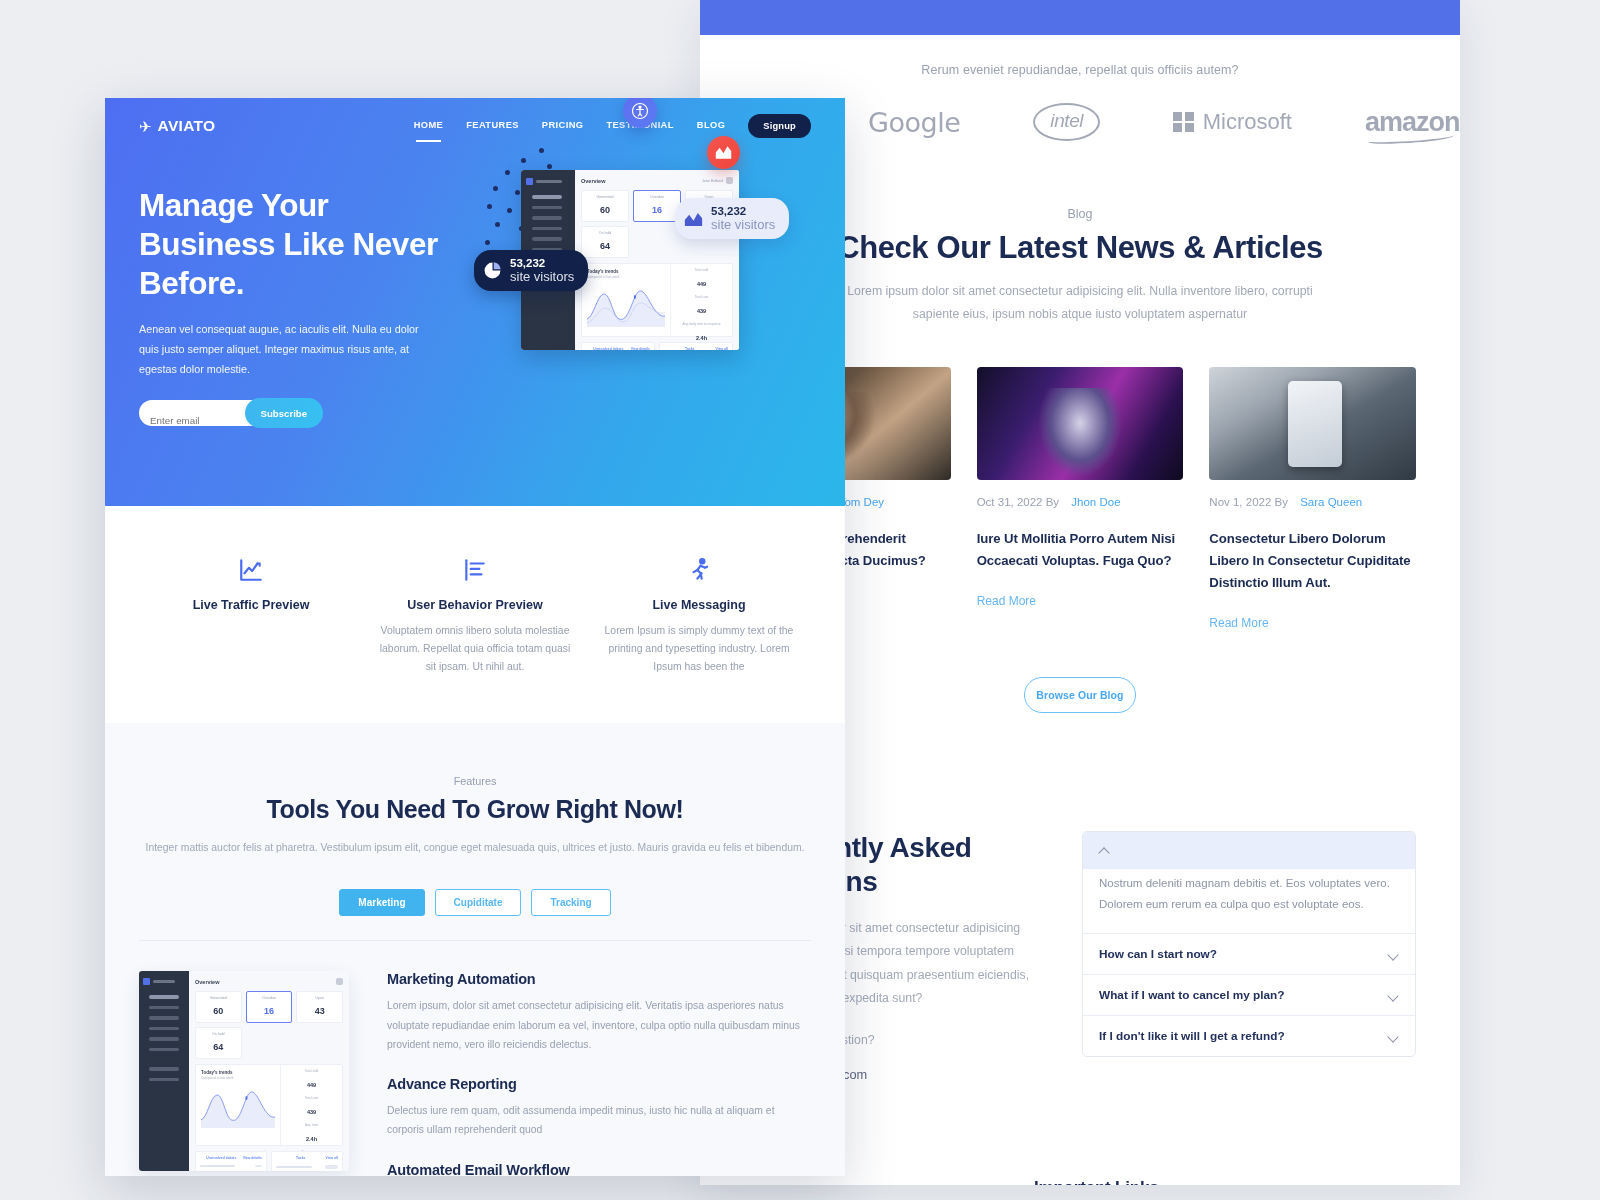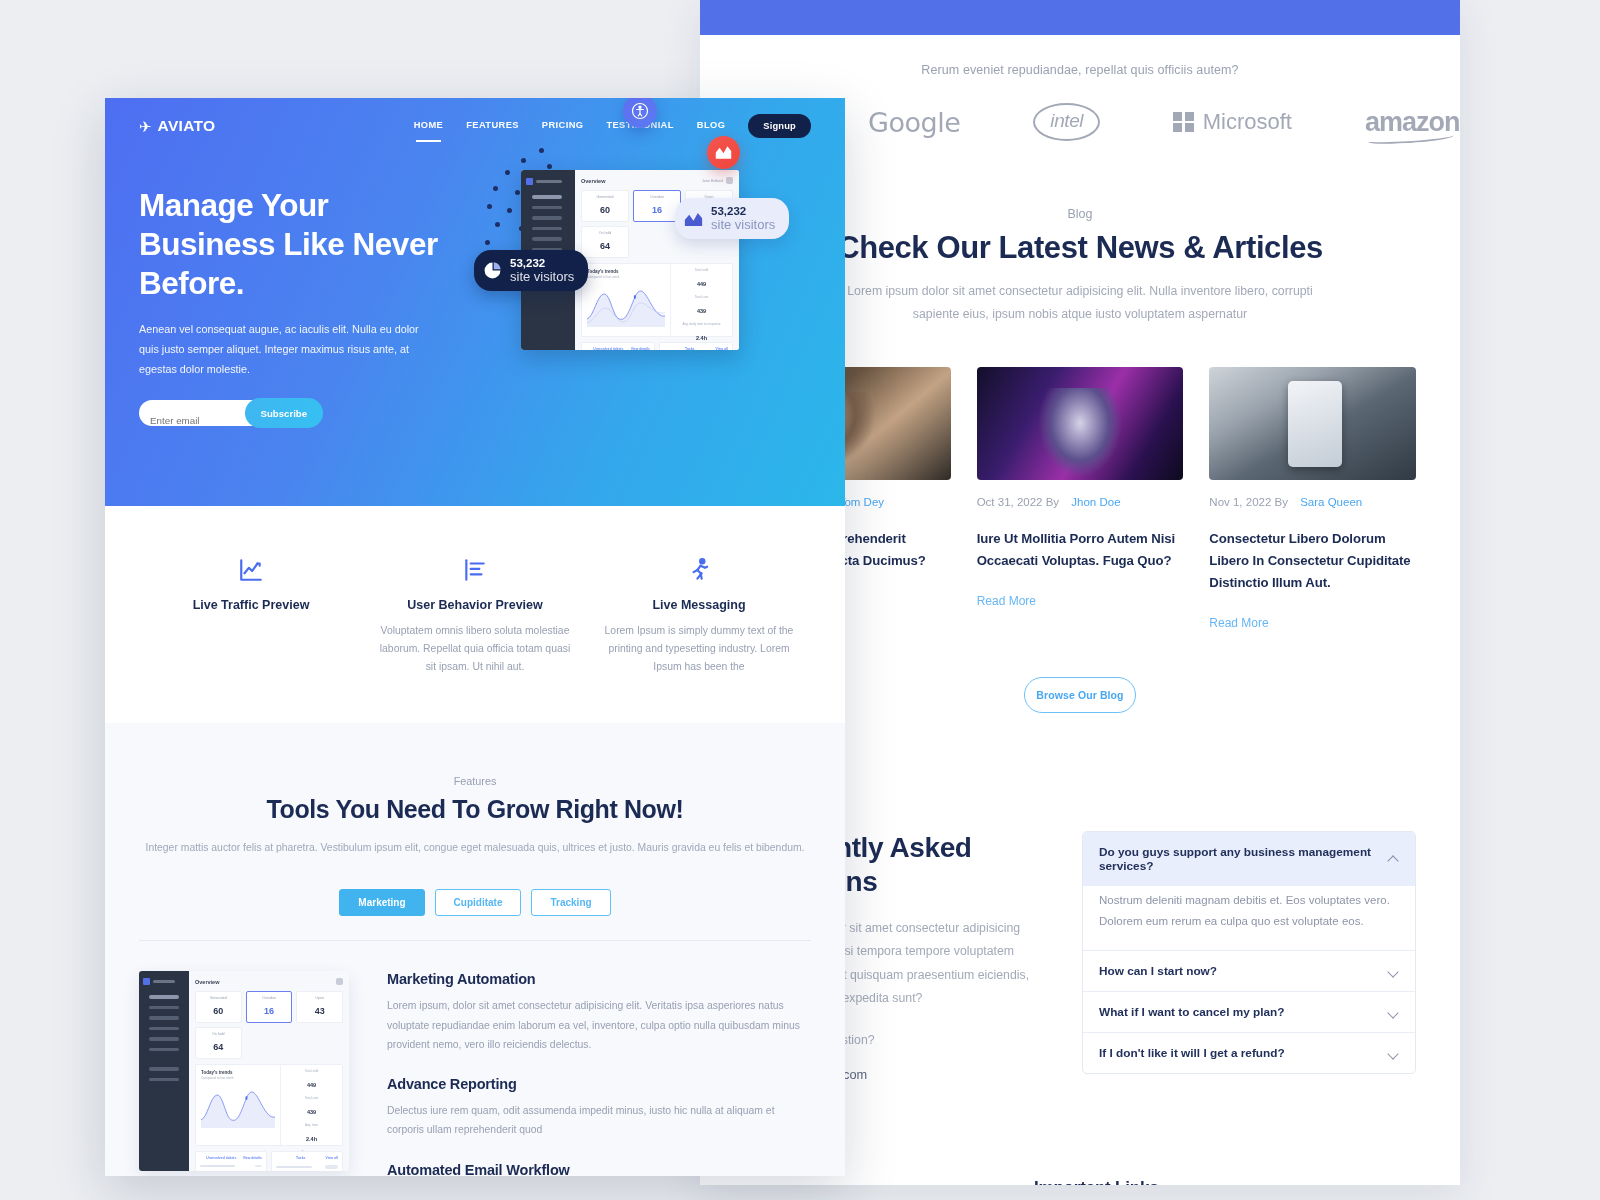--- a/index.html
+++ b/index.html
@@ -395,21 +395,20 @@
       <div class="faq-left">
         <h2>Frequently Asked Questions</h2>
         <p>Lorem ipsum dolor sit amet consectetur adipisicing elit. Ad maiores, nisi tempora tempore voluptatem quae ut dolorem at quisquam praesentium eiciendis, quas dolor neque expedita sunt?</p>
         <div class="faq-q">Have another question?</div>
         <div class="faq-mail">company@gmail.com</div>
       </div>
 
       <div class="faq-right">
         <div class="faq-item open">
           <div class="faq-head">
-            <span>Do you guys support any business management services?</span>
             <span class="chev up"></span>
           </div>
           <div class="faq-body">Nostrum deleniti magnam debitis et. Eos voluptates vero. Dolorem eum rerum ea culpa quo est voluptate eos.</div>
         </div>
         <div class="faq-item">
           <div class="faq-head">
             <span>How can I start now?</span>
             <span class="chev"></span>
           </div>
         </div>

